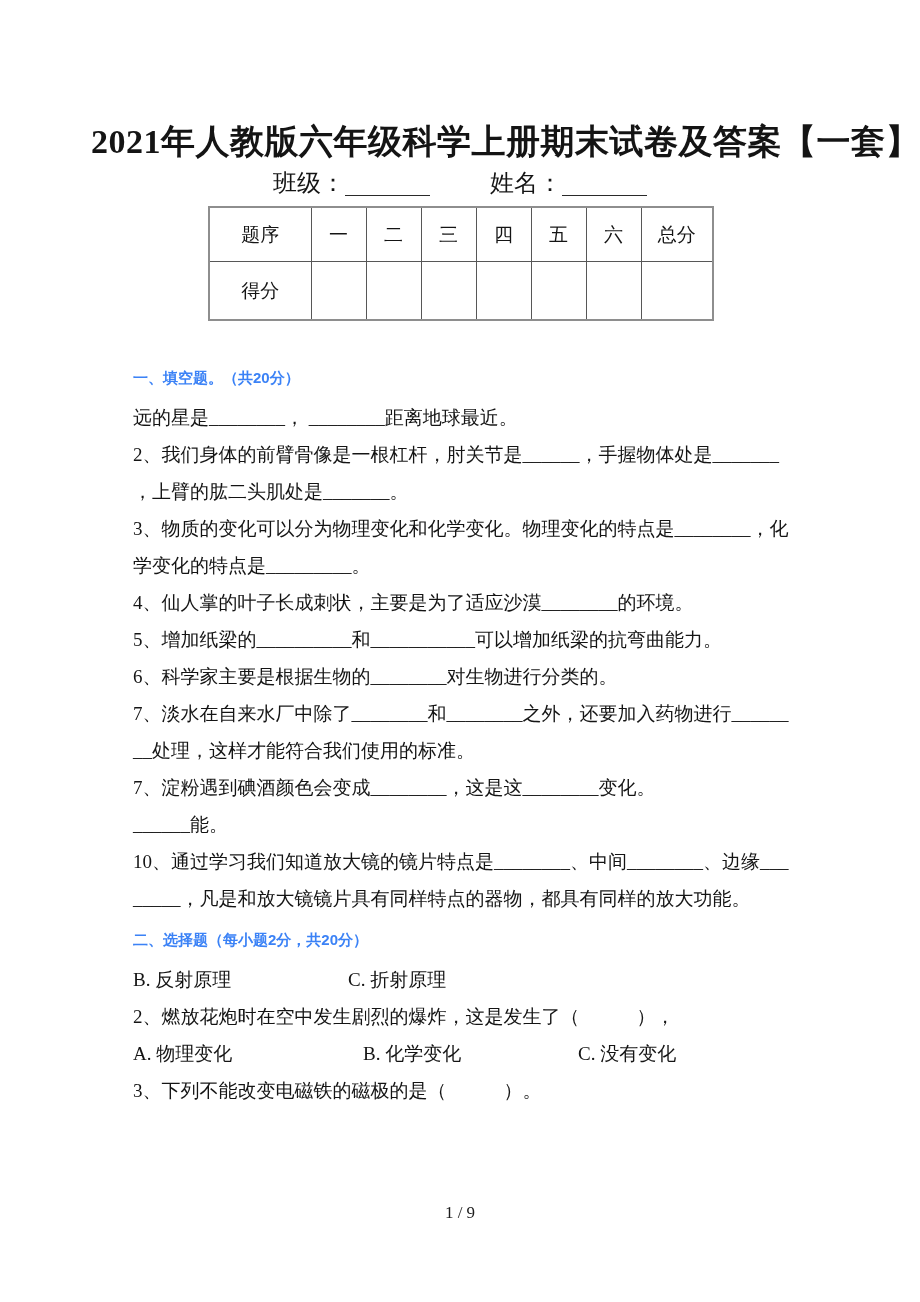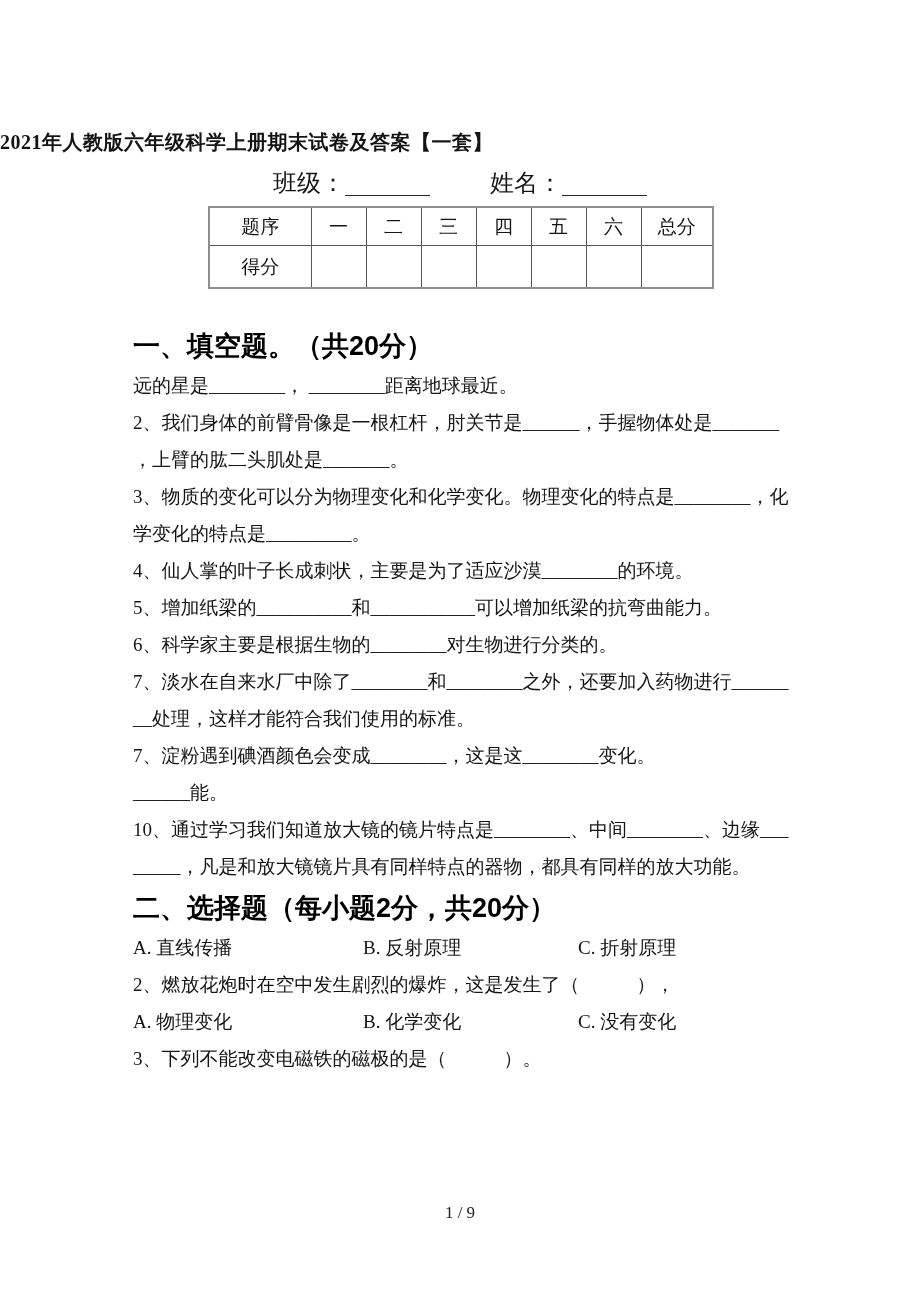--- a/index.html
+++ b/index.html
@@ -2,44 +2,44 @@
 <html><head>
 <meta charset="utf-8">
 <style>
   html,body { margin:0; padding:0; background:#ffffff; }
   .page {
     width:920px; height:1302px; position:relative; overflow:hidden;
     background:#ffffff; color:#141414;
     font-family:"Liberation Serif","DejaVu Serif",serif;
   }
   .title {
-    margin:126px 0 9px 0; text-align:left;
-    font-size:20px; font-weight:700; line-height:32px; letter-spacing:0.5px;
+    margin:126px 0 9px 0; text-align:right;
+    font-size:34px; font-weight:700; line-height:32px; letter-spacing:0.5px;
   }
   .id-row {
     margin-top:12px; display:flex; justify-content:center; align-items:flex-end;
     font-size:24px; line-height:26px;
   }
   .blank-line { display:inline-block; width:85px; height:22px; border-bottom:1px solid #2a2a2a; }
   .id-gap { display:inline-block; width:60px; }
   table.score {
     border-collapse:collapse; table-layout:fixed;
     margin:10px 0 0 208px; border:2px solid #8e8e8e;
   }
   table.score td {
     border:1px solid #575757; text-align:center; vertical-align:middle;
-    font-size:19px; padding:0;
+    font-size:19px; padding:8px;
   }
   table.score tr.hdr td { height:37px; }
   table.score tr.val td { height:41px; }
   .content { padding-left:133px; padding-right:120px; }
   h2.section {
     font-family:"Liberation Sans","DejaVu Sans",sans-serif;
-    font-size:27px; font-weight:700; line-height:30px;
-    margin:42px 0 6px 0; color:#000000;
+    font-size:15px; font-weight:700; line-height:30px;
+    margin:42px 0 6px 0; color:#3b82f6;
   }
   h2.section.second { margin:8px 0 6px 0; }
   .line { font-size:19px; line-height:37px; white-space:pre; }
   .options-row { display:flex; font-size:19px; line-height:37px; white-space:pre; }
   .options-row .opt1 { width:230px; }
   .options-row .opt2 { width:215px; }
   .footer {
     position:absolute; top:1203px; left:0; width:100%;
     text-align:center; font-size:17px; color:#1d1d1d;
   }
@@ -109,21 +109,20 @@
     <div class="line">7、淡水在自来水厂中除了________和________之外，还要加入药物进行______</div>
     <div class="line">__处理，这样才能符合我们使用的标准。</div>
     <div class="line">7、淀粉遇到碘酒颜色会变成________，这是这________变化。</div>
     <div class="line">______能。</div>
     <div class="line">10、通过学习我们知道放大镜的镜片特点是________、中间________、边缘___</div>
     <div class="line">_____，凡是和放大镜镜片具有同样特点的器物，都具有同样的放大功能。</div>
 
     <h2 class="section second">二、选择题（每小题2分，共20分）</h2>
 
     <div class="options-row">
-      <span class="opt1">A. 直线传播</span>
       <span class="opt2">B. 反射原理</span>
       <span class="opt3">C. 折射原理</span>
     </div>
 
     <div class="line">2、燃放花炮时在空中发生剧烈的爆炸，这是发生了（　　　），</div>
     <div class="options-row">
       <span class="opt1">A. 物理变化</span>
       <span class="opt2">B. 化学变化</span>
       <span class="opt3">C. 没有变化</span>
     </div>

